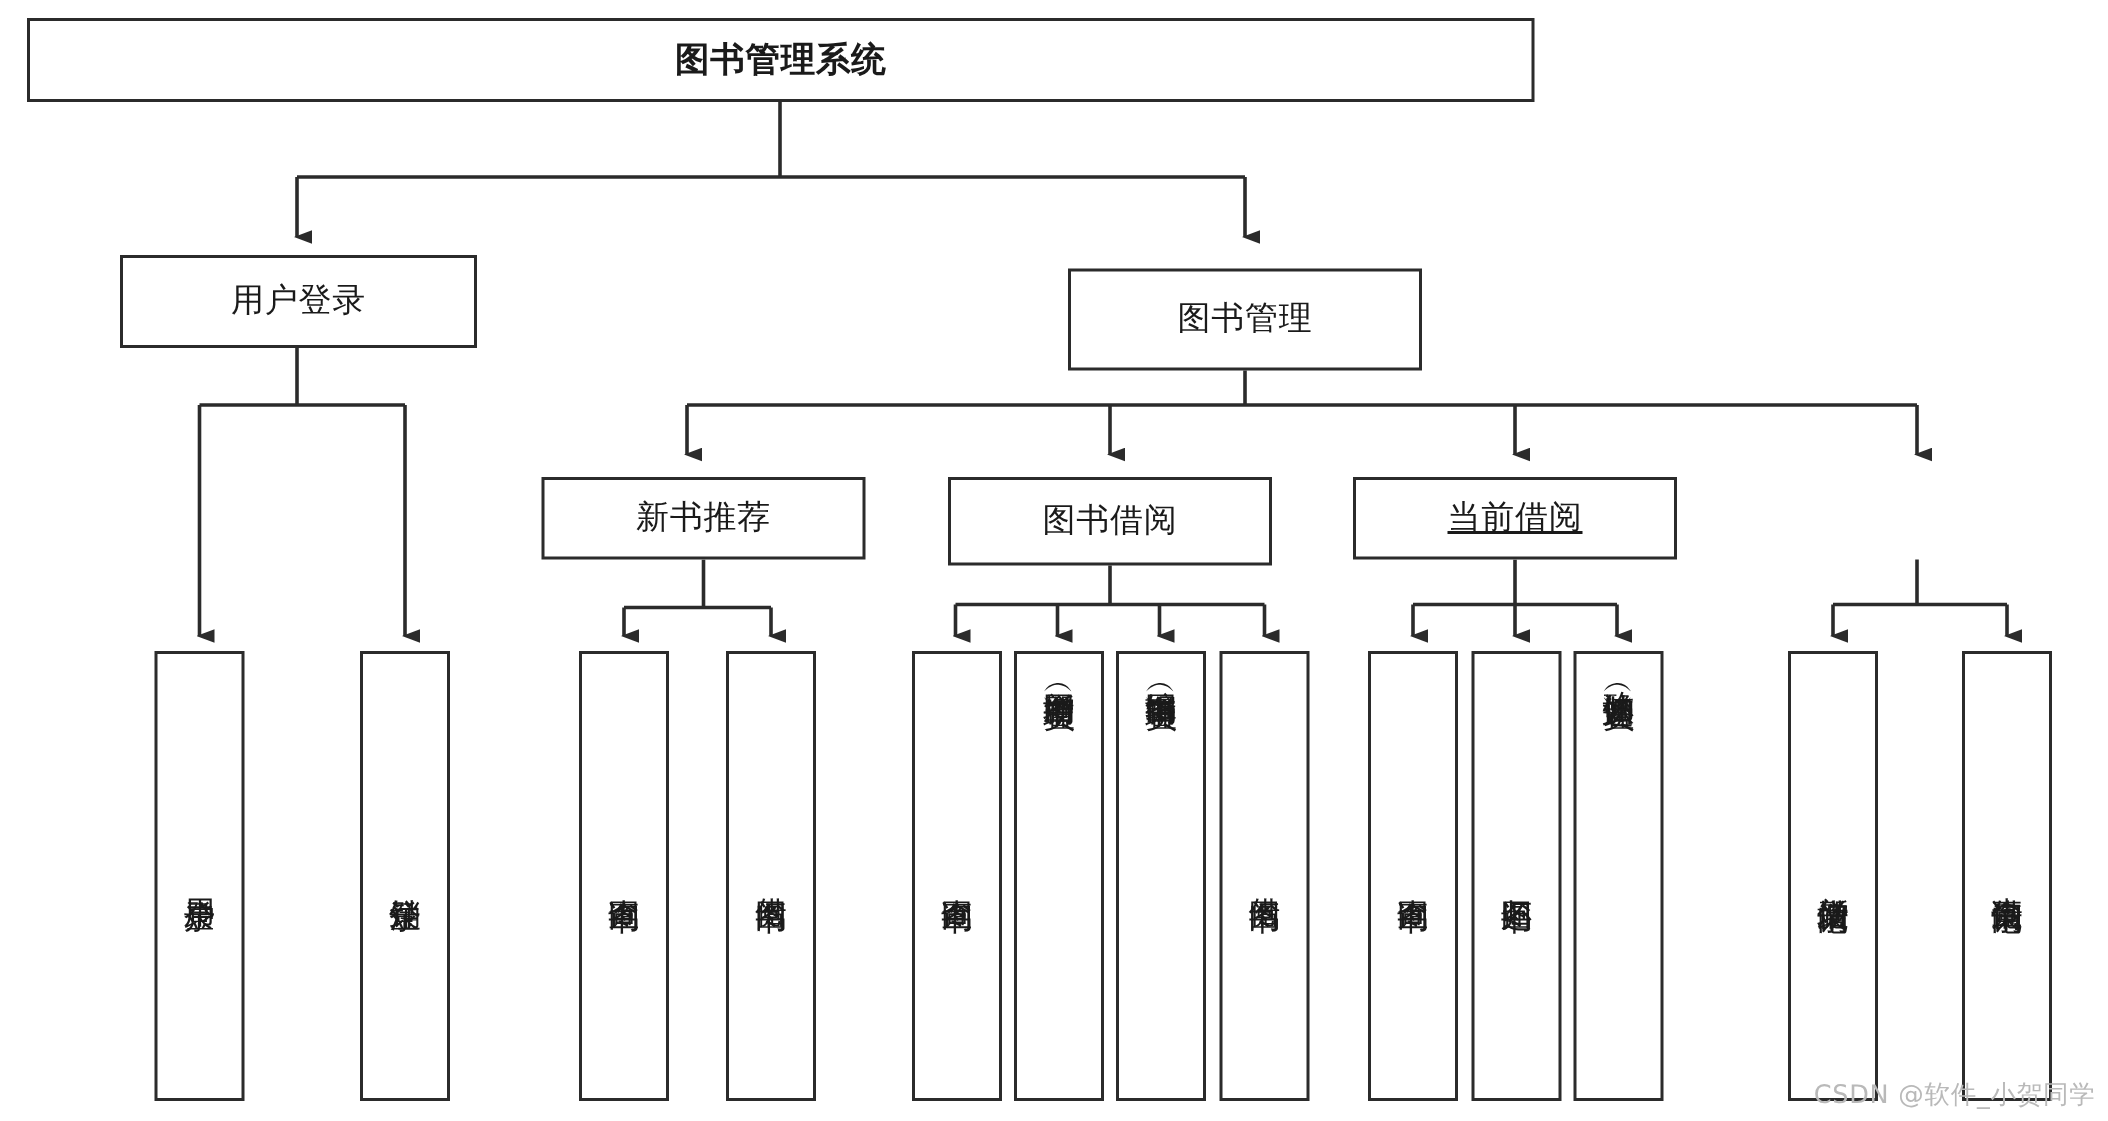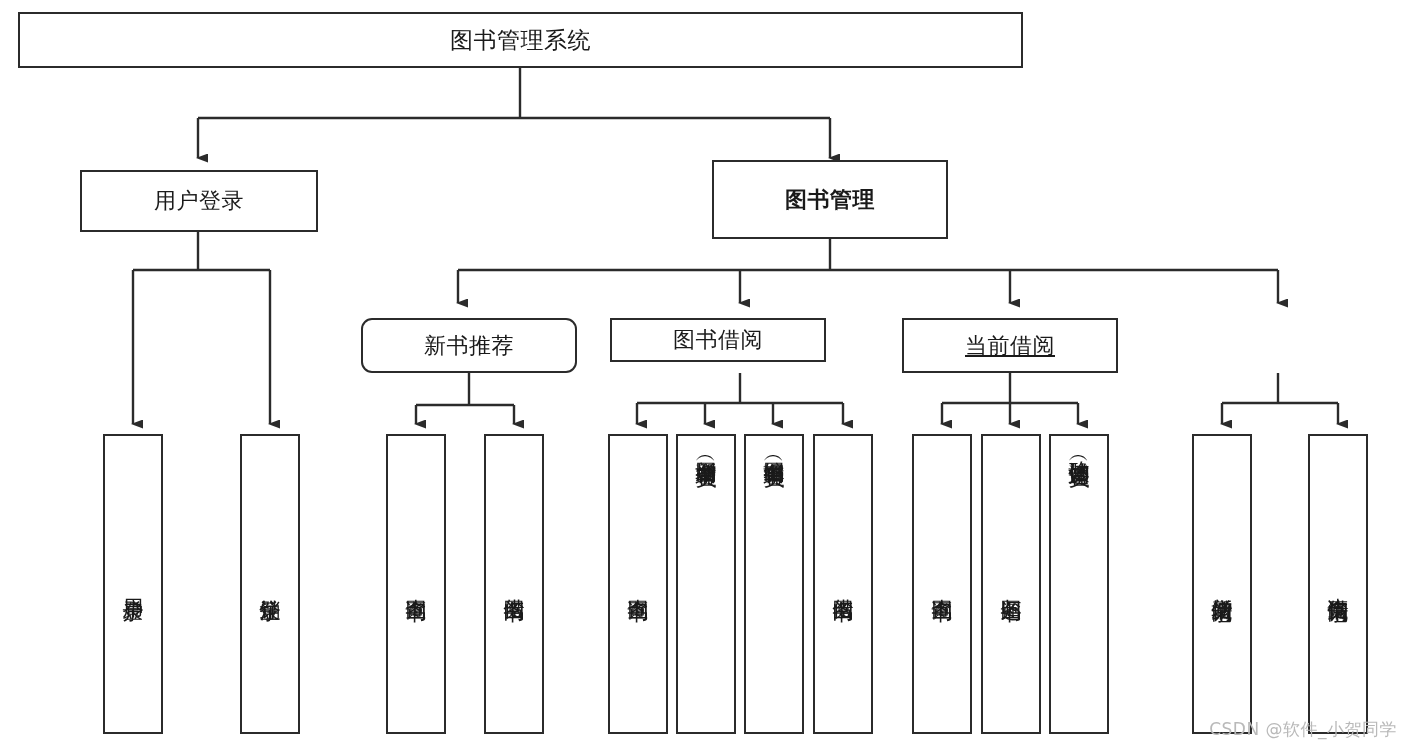--- a/index.html
+++ b/index.html
@@ -126,35 +126,35 @@
       <path d="M1010,403 L1010,424" marker-end="url(#arrowhead)"></path>
       <path d="M1078,403 L1078,424" marker-end="url(#arrowhead)"></path>
 
       <path d="M1278,373 L1278,403"></path>
       <path d="M1222,403 L1338,403"></path>
       <path d="M1222,403 L1222,424" marker-end="url(#arrowhead)"></path>
       <path d="M1338,403 L1338,424" marker-end="url(#arrowhead)"></path>
     </g>
   </svg>
 
-  <div class="node horiz root" style="left:18px; top:12px; width:1005px; height:56px;">
+  <div class="node horiz root" style="left:18px; top:12px; width:1005px; height:56px;font-weight:bold;">
     <span class="node-label">图书管理系统</span>
   </div>
 
   <div class="node horiz" style="left:80px; top:170px; width:238px; height:62px;">
     <span class="node-label">用户登录</span>
   </div>
-  <div class="node horiz" style="left:712px; top:160px; width:236px; height:79px;font-weight:bold;">
+  <div class="node horiz" style="left:712px; top:179px; width:236px; height:68px;">
     <span class="node-label">图书管理</span>
   </div>
 
-  <div class="node horiz" style="left:361px; top:318px; width:216px; height:55px;border-radius:11px;">
+  <div class="node horiz" style="left:361px; top:318px; width:216px; height:55px;">
     <span class="node-label">新书推荐</span>
   </div>
-  <div class="node horiz" style="left:610px; top:318px; width:216px; height:44px;">
+  <div class="node horiz" style="left:632px; top:318px; width:216px; height:59px;">
     <span class="node-label">图书借阅</span>
   </div>
   <div class="node horiz" style="left:902px; top:318px; width:216px; height:55px;text-decoration:underline;">
     <span class="node-label">当前借阅</span>
   </div>
 
   <div class="node vert centered" style="left:103px; top:434px; width:60px; height:300px;">
     <span class="node-label">用户登录</span>
   </div>
   <div class="node vert centered" style="left:240px; top:434px; width:60px; height:300px;">

